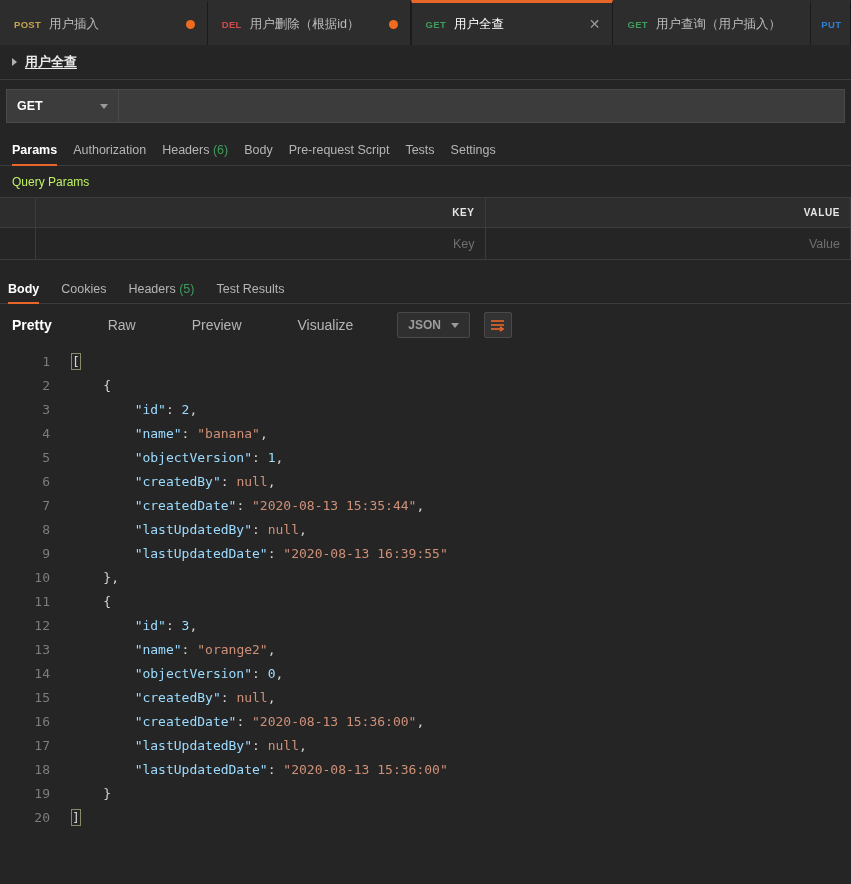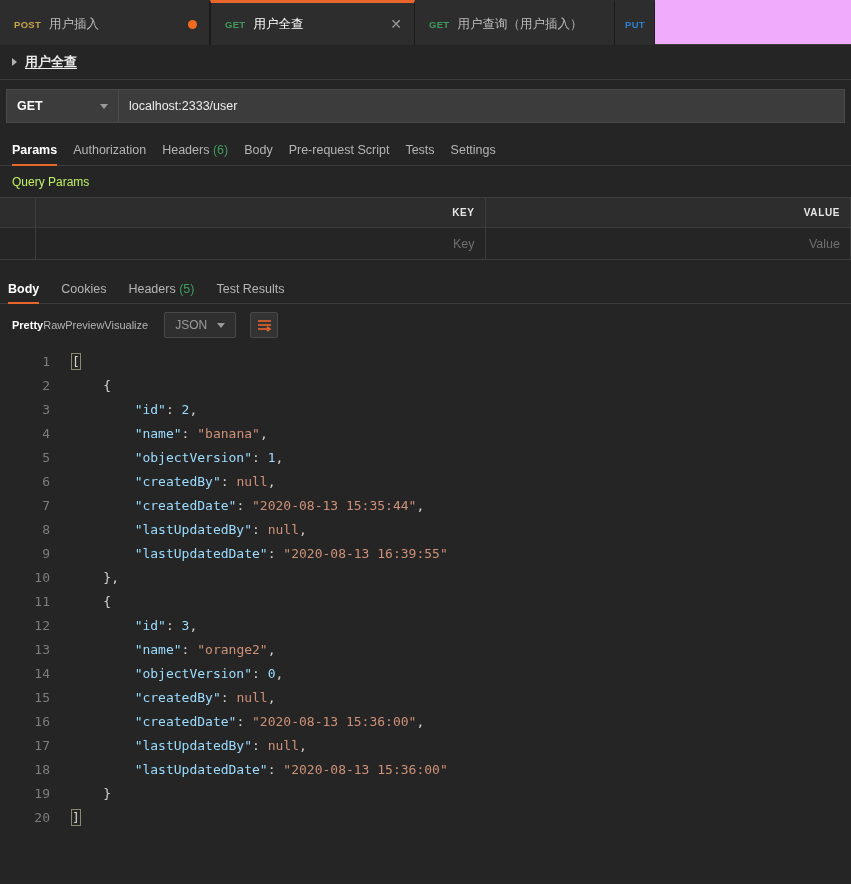--- a/index.html
+++ b/index.html
@@ -205,37 +205,38 @@
   }
 
   .fmtbar {
     display: flex; align-items: center;
     gap: 0;
     height: 42px;
     padding: 0 12px;
     background: #252526;
   }
   .fmt {
-    padding: 0 0;
-    font-size: 11px;
+    padding: 0 28px;
+    font-size: 14px;
     color: #b5b5b5;
     line-height: 1;
   }
   .fmt:first-child { padding-left: 0; }
   .fmt.active { color: #ffffff; font-weight: bold; }
   .json-select {
     display: flex; align-items: center; gap: 10px;
     margin-left: 16px;
     height: 26px;
     padding: 0 10px;
     background: #2f2f2f;
     border: 1px solid #4a4a4a;
     border-radius: 2px;
     font-size: 12px;
     color: #9d9d9d;
+    font-weight: bold;
   }
   .wrap-btn {
     display: flex; align-items: center; justify-content: center;
     margin-left: 14px;
     width: 28px; height: 26px;
     background: #333333;
     border: 1px solid #4a4a4a;
     border-radius: 2px;
   }
 
@@ -266,20 +267,25 @@
 </style>
 </head>
 <body>
 
 <div class="tabstrip">
   <div class="tab tab-1">
     <span class="tab-method m-post">POST</span>
     <span class="tab-label">用户插入</span>
     <span class="tab-dot"></span>
   </div>
+  <div class="tab tab-2">
+    <span class="tab-method m-del">DEL</span>
+    <span class="tab-label">用户删除（根据id）</span>
+    <span class="tab-dot"></span>
+  </div>
   <div class="tab tab-3 active">
     <span class="tab-method m-get">GET</span>
     <span class="tab-label">用户全查</span>
     <span class="tab-close">✕</span>
   </div>
   <div class="tab tab-4">
     <span class="tab-method m-get">GET</span>
     <span class="tab-label">用户查询（用户插入）</span>
   </div>
   <div class="tab tab-5">
@@ -291,21 +297,20 @@
   <span class="caret"></span>
   <span class="crumb-text">用户全查</span>
 </div>
 
 <div class="urlbar-wrap">
   <div class="urlbar">
     <div class="method-select">
       <span class="method-name">GET</span>
       <span class="chev"></span>
     </div>
-    <div class="url-input">localhost:2333/user</div>
   </div>
 </div>
 
 <div class="reqtabs">
   <div class="reqtab active"><span>Params</span></div>
   <div class="reqtab"><span>Authorization</span></div>
   <div class="reqtab"><span>Headers</span> <span class="cnt">(6)</span></div>
   <div class="reqtab"><span>Body</span></div>
   <div class="reqtab"><span>Pre-request Script</span></div>
   <div class="reqtab"><span>Tests</span></div>

